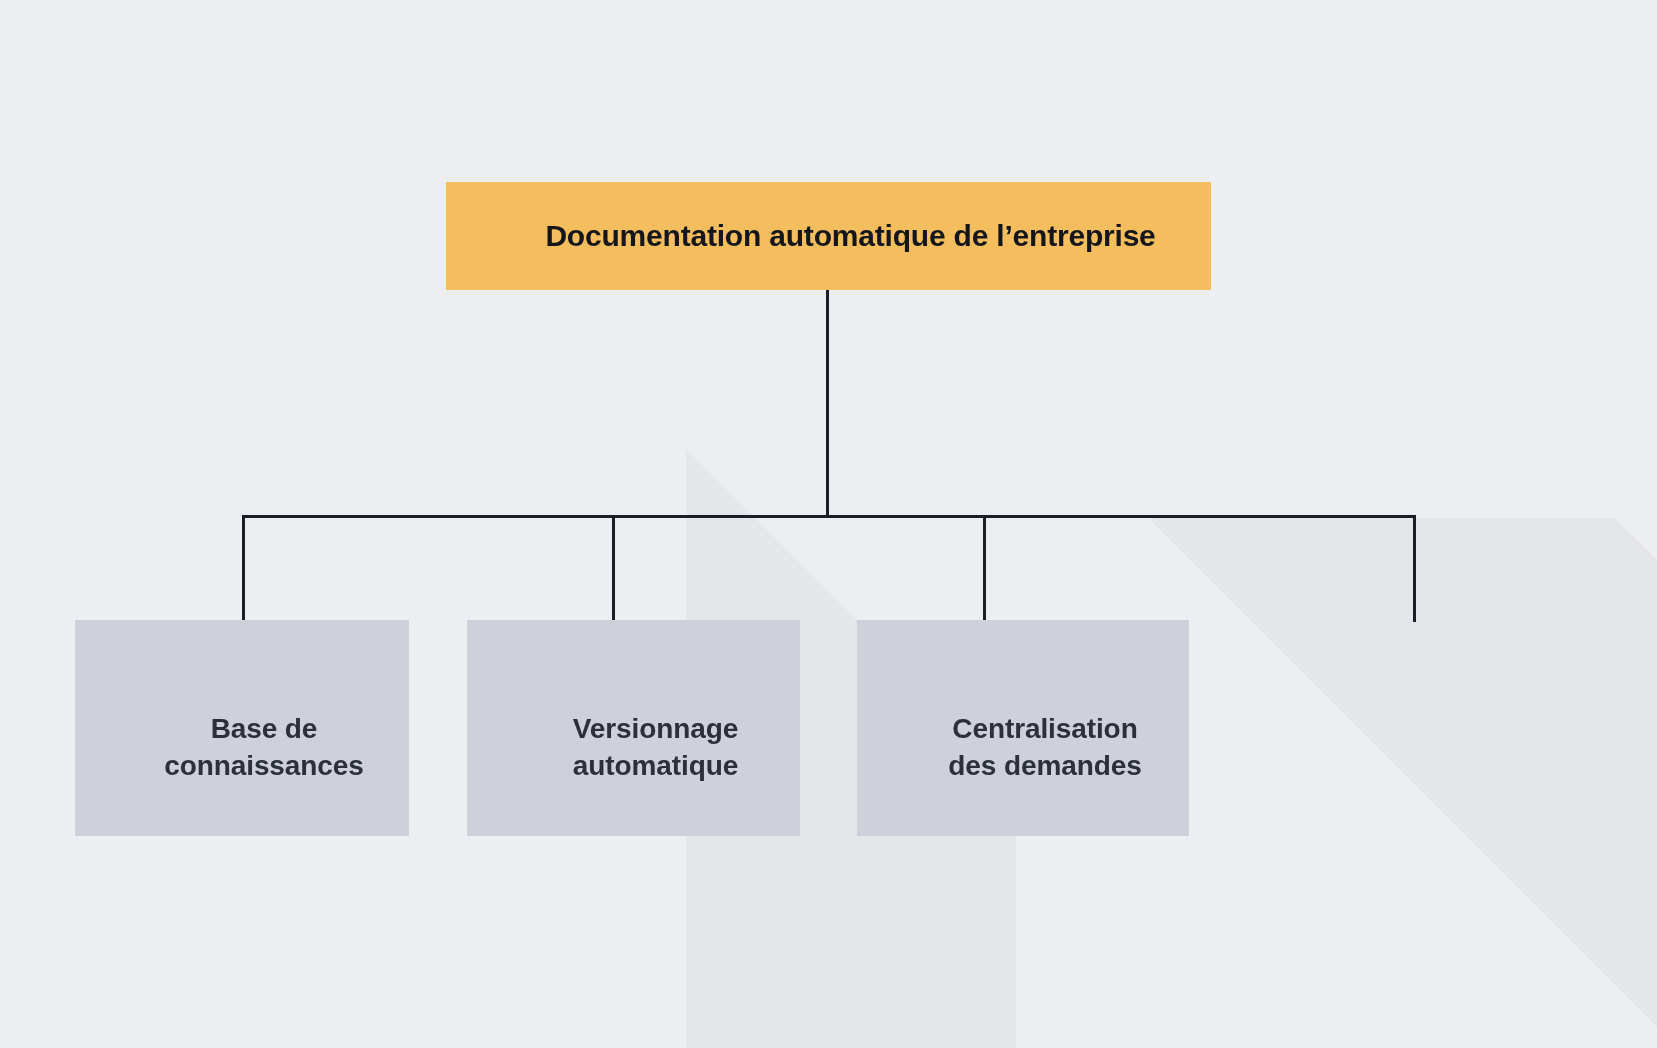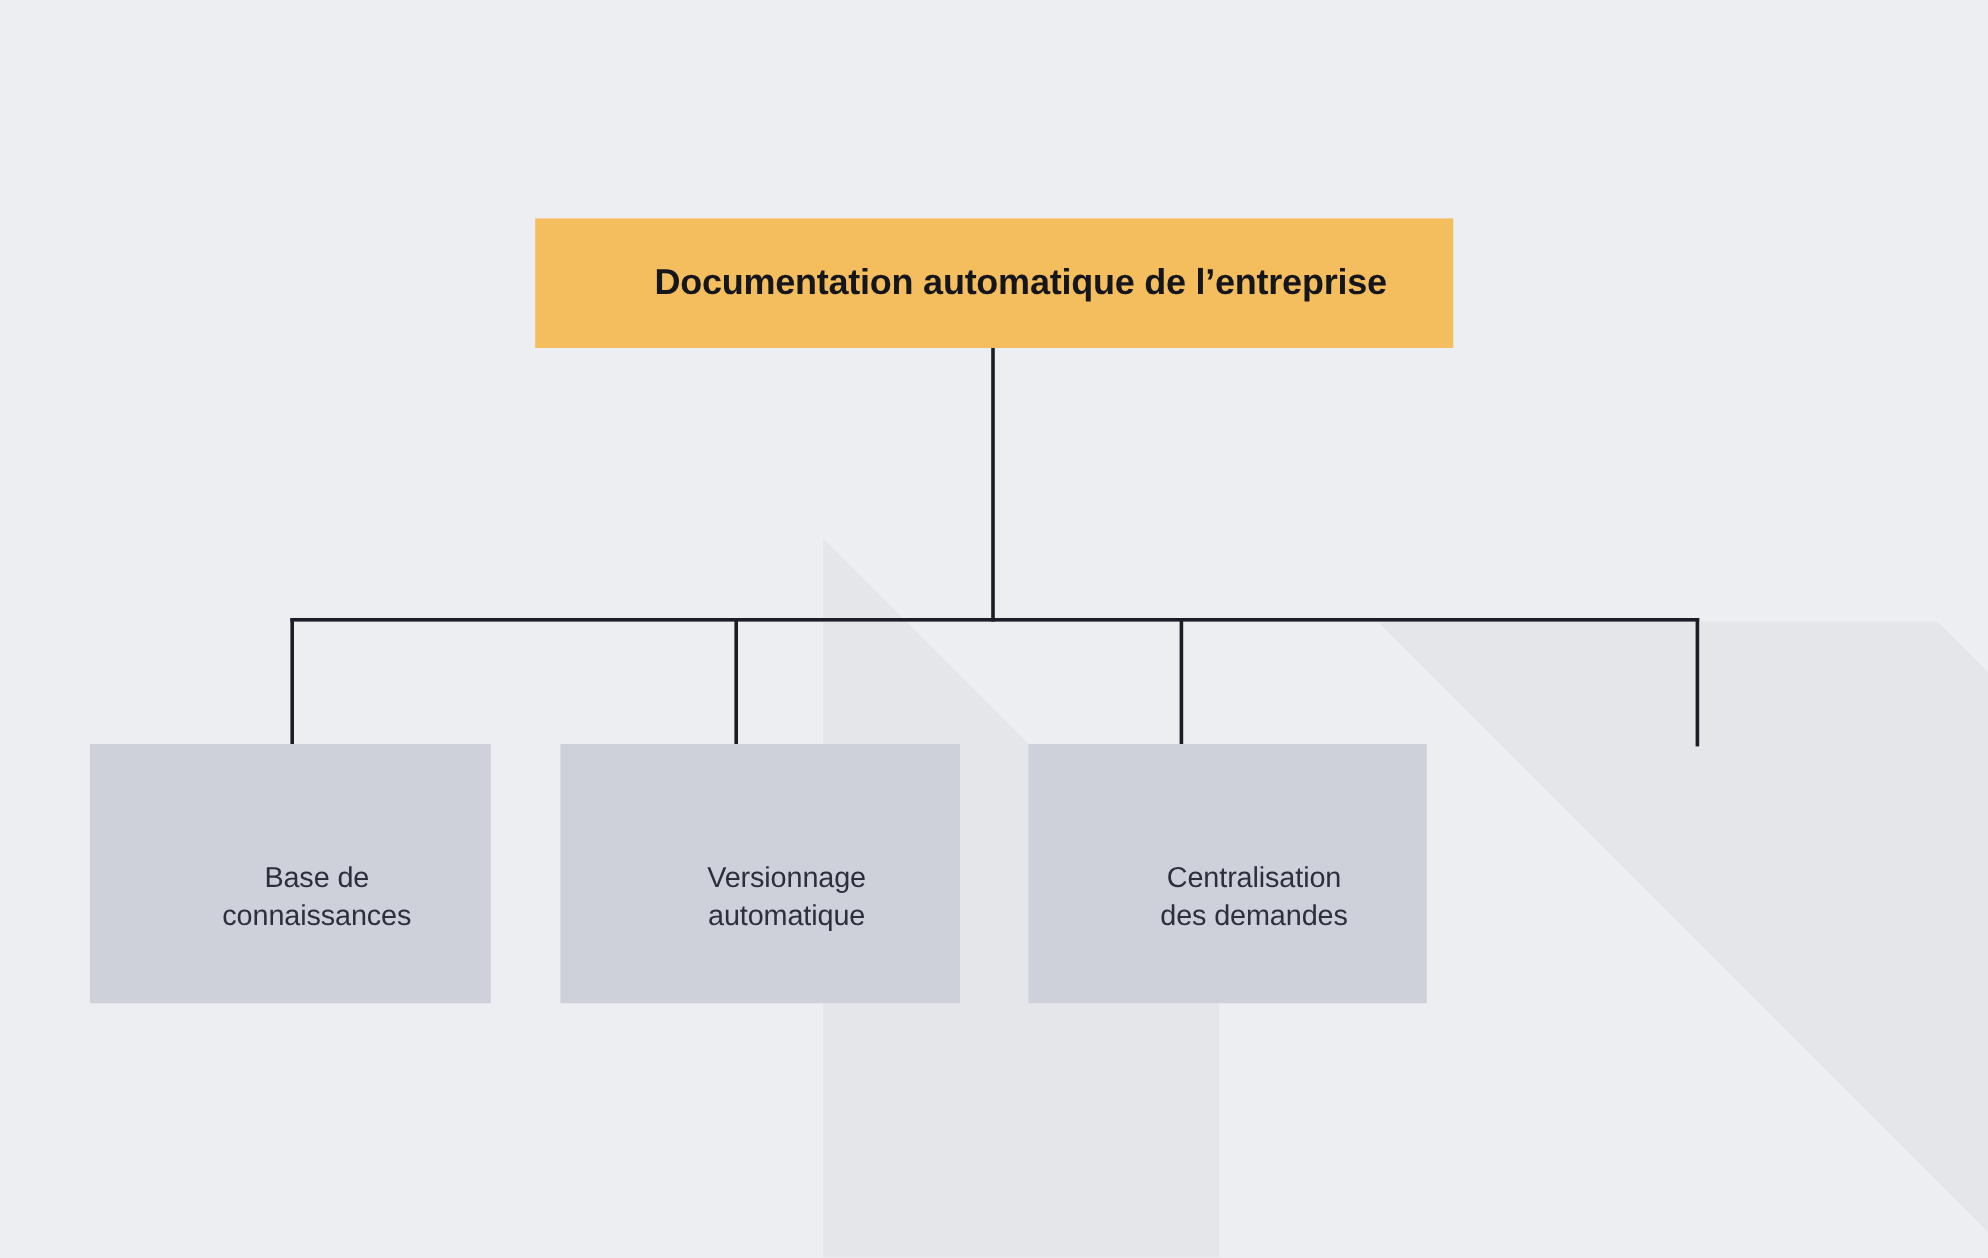--- a/index.html
+++ b/index.html
@@ -91,22 +91,22 @@
     color: #14161c;
     letter-spacing: -0.2px;
     line-height: 1.2;
   }
   .node-child {
     background: #ced1da;
     height: 216px;
     top: 620px;
   }
   .node-child .node-label {
-    font-size: 24px;
-    font-weight: 400;
+    font-size: 28px;
+    font-weight: 700;
     color: #2b303c;
     line-height: 1.32;
     letter-spacing: -0.1px;
     white-space: pre-line;
     margin-top: 40px;
   }
   .child-0 { left: 75px;   width: 334px; }
   .child-1 { left: 467px;  width: 333px; }
   .child-2 { left: 857px;  width: 332px; }
   .child-3 { left: 1249px; width: 333px; }

